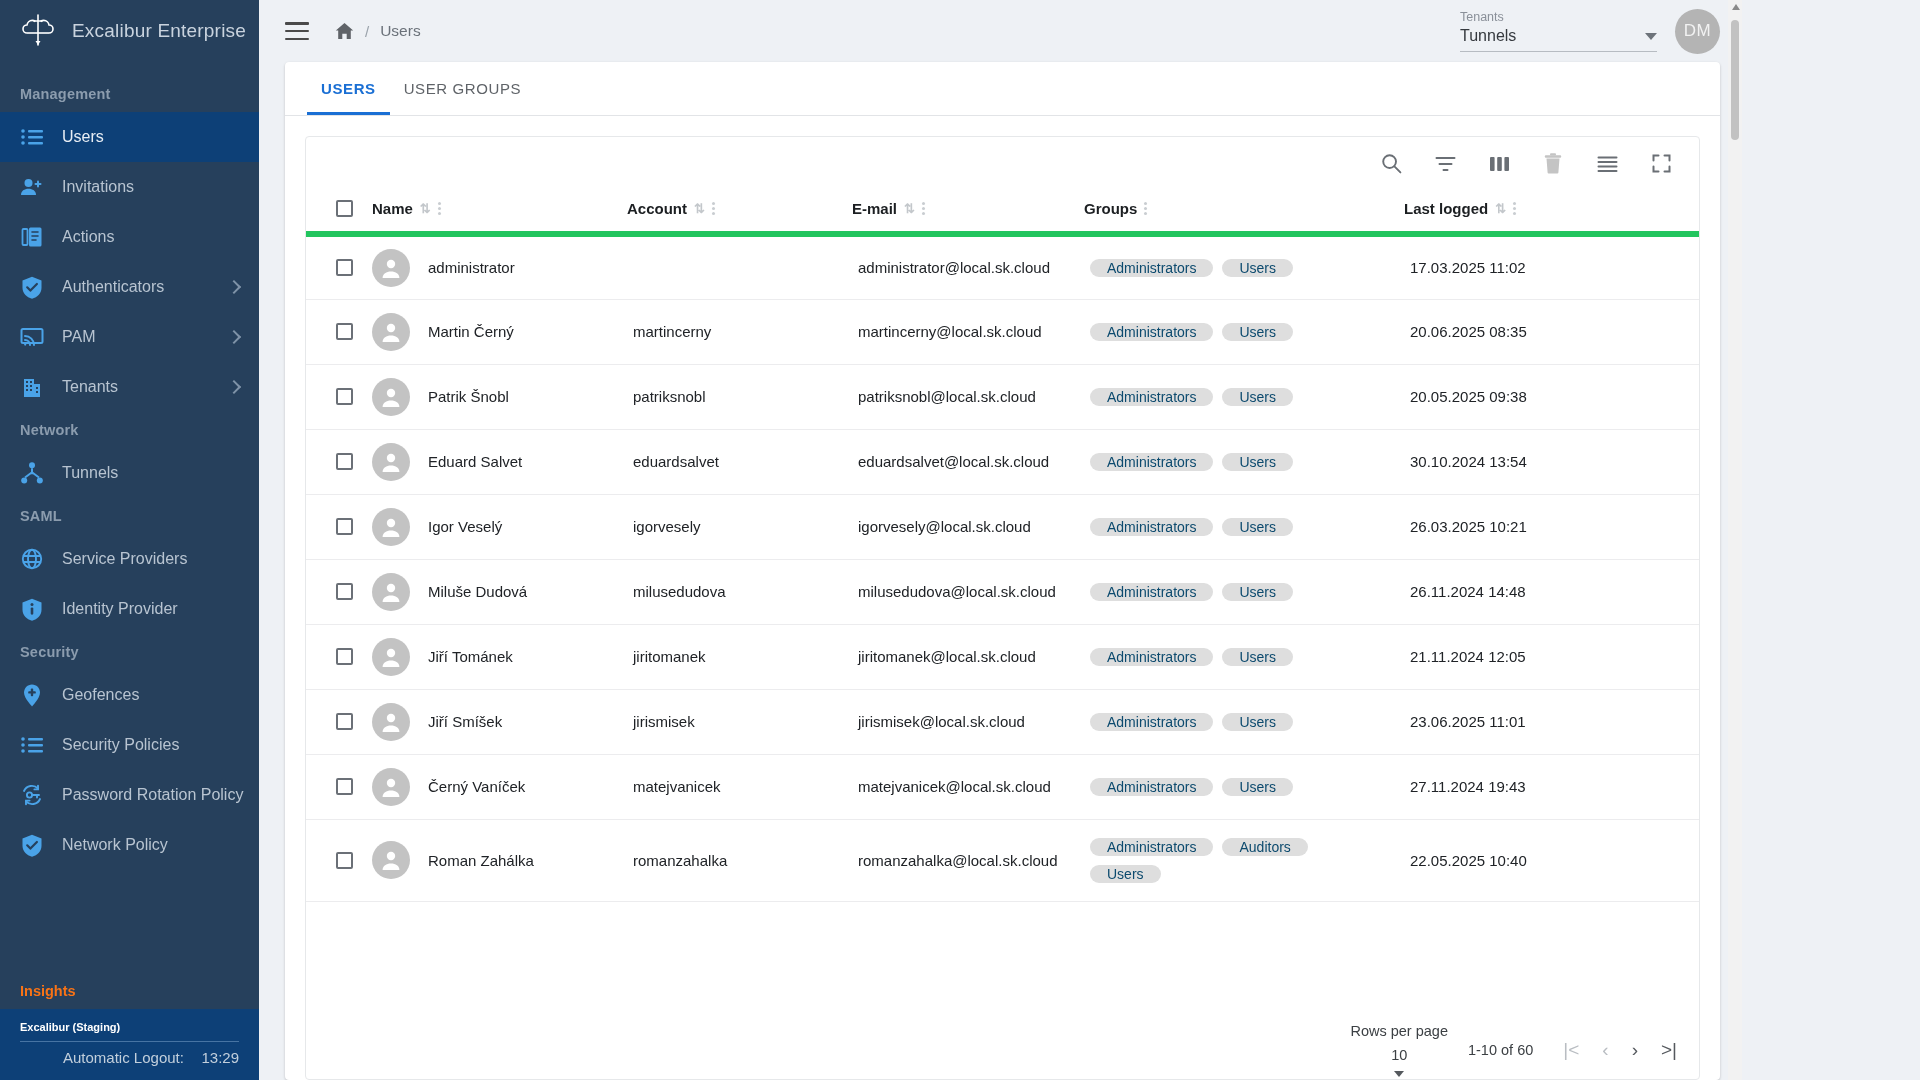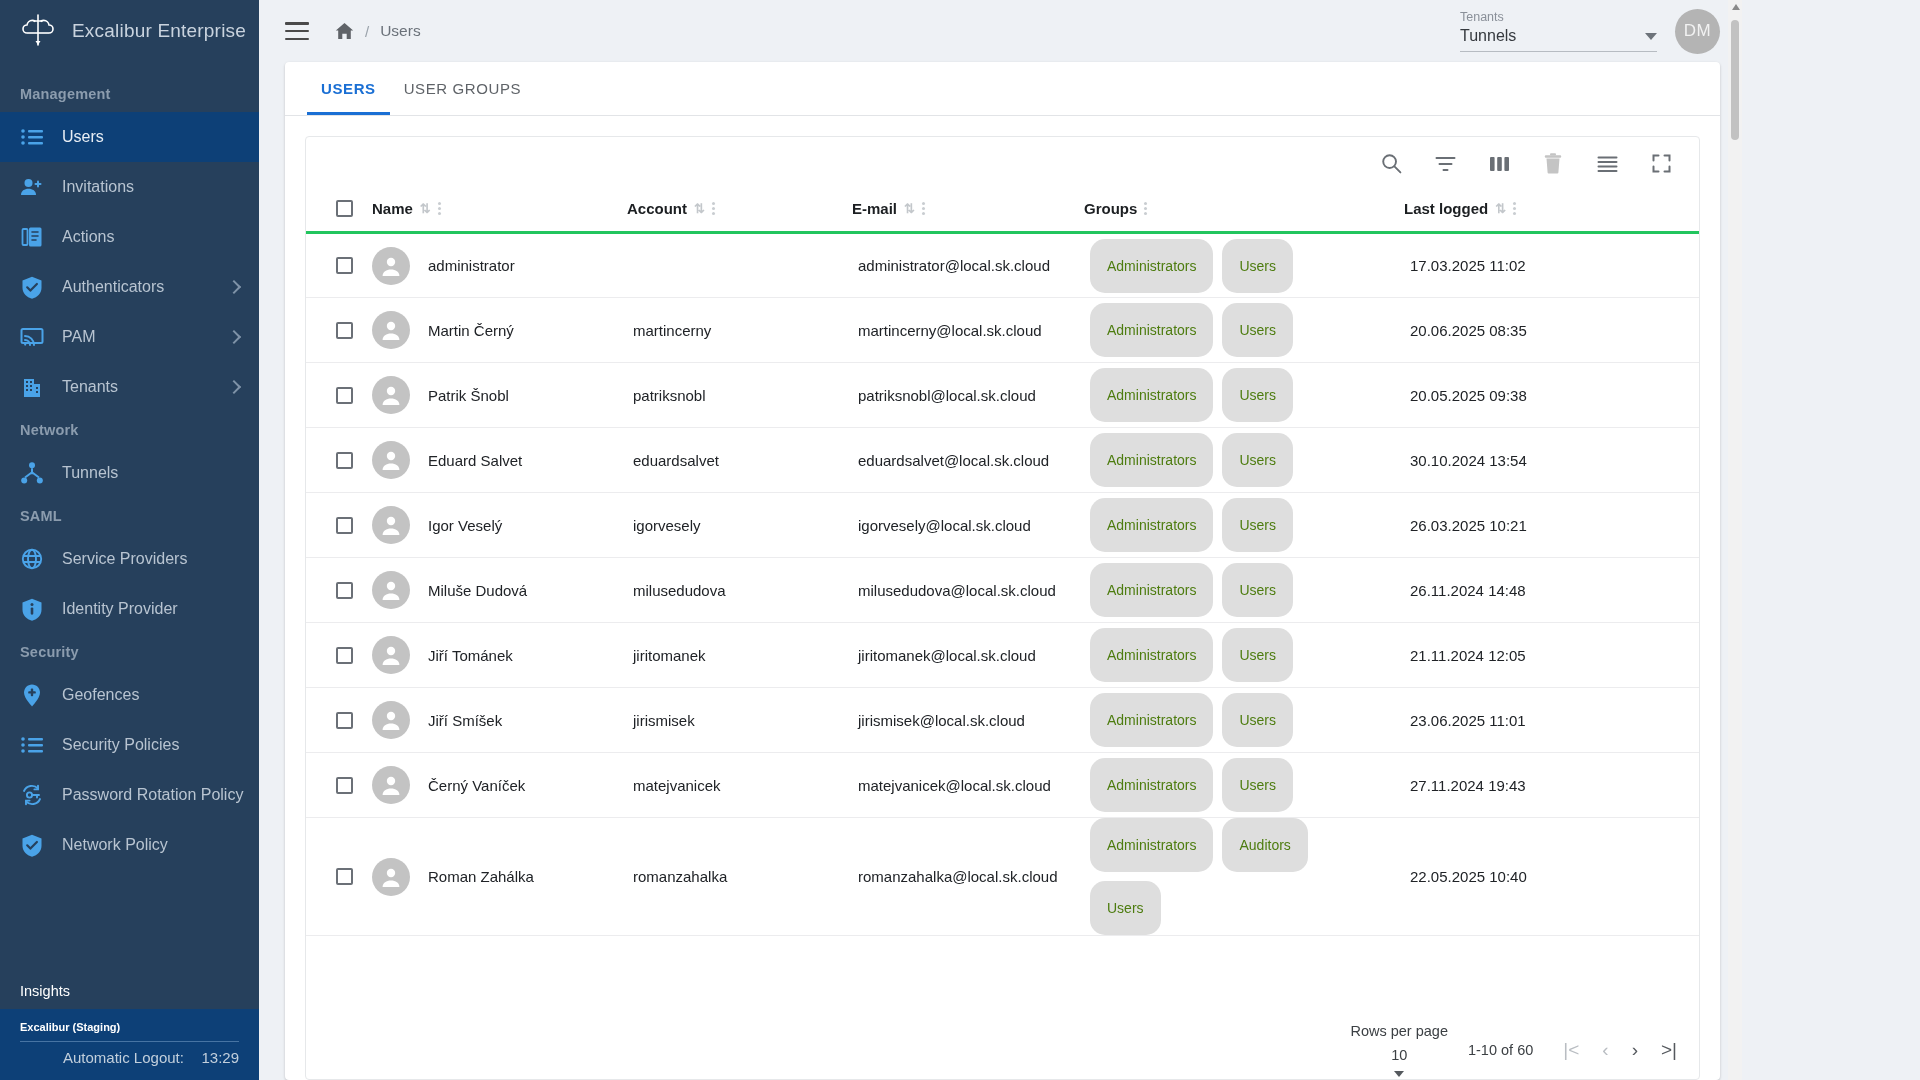--- a/index.html
+++ b/index.html
@@ -40,21 +40,21 @@
   .nav-item .ico { width: 24px; height: 24px; flex: 0 0 24px; display:flex; align-items:center; justify-content:center; }
   .nav-item .ico svg { display:block; }
   .nav-chev {
     position: absolute; right: 20px; width: 10px; height: 10px;
     border-right: 2px solid #7f93a8; border-bottom: 2px solid #7f93a8;
     transform: rotate(-45deg);
   }
 
   .side-footer { flex: 0 0 auto; }
   .insights-label {
-    color: #ffffff; font-size: 14.5px; font-weight: normal;
+    color: #f97316; font-size: 14.5px; font-weight: bold;
     padding: 12px 0 10px 20px;
   }
   .status-box { background: #0d4077; padding: 8px 20px 14px 20px; }
   .status-title { color: #fff; font-size: 11px; font-weight: bold; padding: 4px 0 8px; }
   .status-sep { height: 1px; background: #4774a3; margin-bottom: 7px; }
   .status-row { display: flex; justify-content: space-between; color: #c2cfdc; font-size: 15px; margin-left: 43px; }
 
   
   .main { flex: 1 1 auto; height: 1080px; display: flex; flex-direction: column; background:#eef1f5; position: relative; }
 
@@ -100,21 +100,21 @@
   .table-card {
     border: 1px solid #e6e8ea; border-radius: 4px; flex: 1 1 auto;
     display: flex; flex-direction: column; overflow: hidden;
   }
   .tbl-toolbar { height: 53px; flex:0 0 53px; display: flex; align-items: center; justify-content: flex-end; gap: 30px; padding-right: 26px; }
   .tbl-toolbar .tb-ico { cursor: pointer; width: 24px; height: 24px; display:flex; align-items:center; justify-content:center; }
 
   table { width: 100%; border-collapse: collapse; table-layout: fixed; }
   thead th {
     text-align: left; font-size: 15px; color: #1c1f22; font-weight: bold;
-    padding: 10px 0 14px; border-bottom: 3px solid #22c55e; vertical-align: middle;
+    padding: 10px 0 14px; border-bottom: 6px solid #22c55e; vertical-align: middle;
   }
   .th-inner { display: flex; align-items: center; gap: 7px; }
   .sort-ico { color: #c3c7cb; font-size: 13px; }
   .kebab { display:flex; flex-direction: column; gap: 2px; cursor: pointer; }
   .kebab i { width: 3px; height: 3px; background: #c9cdd1; border-radius: 50%; display:block; }
 
   .cb {
     width: 17px; height: 17px; border: 2px solid #6b7077; border-radius: 2px;
     background: #fff; cursor: pointer; display:block;
   }
@@ -127,22 +127,22 @@
   .col-actions { width: auto; }
 
   tbody td { padding: 0; border-bottom: 1px solid #ececee; font-size: 15px; color: #202327; }
   tbody tr { height: 65px; }
   tbody tr.tall { height: 82px; }
   .cell-pad { padding: 0 6px; }
   .name-cell { display: flex; align-items: center; gap: 18px; }
   .avatar-sm { width: 38px; height: 38px; border-radius: 50%; background: #c3c3c3; display:flex; align-items:center; justify-content:center; flex:0 0 38px; }
   .chips { display: flex; flex-wrap: wrap; gap: 9px 9px; max-width: 250px; }
   .chip {
-    background: #dedede; color: #4d7c0f; border-radius: 15px;
-    padding: 19px 17px; font-size: 14px; white-space: nowrap; cursor: pointer;
+    background: #dedede; color: #0c4a6e; border-radius: 15px;
+    padding: 1px 17px; font-size: 14px; white-space: nowrap; cursor: pointer;
   }
   .actions-cell { text-align: center; }
   .trash-btn { cursor: pointer; display: inline-flex; }
 
   .pager {
     flex: 0 0 58px; display: flex; align-items: center; justify-content: flex-end;
     gap: 20px; padding-right: 22px; font-size: 14.5px; color: #3c4044;
   }
   .rows-sel { display: flex; align-items: center; gap: 8px; cursor: pointer; flex-direction: column; }
   .rows-sel .caret-sm { width:0;height:0;border-left:5px solid transparent;border-right:5px solid transparent;border-top:6px solid #55595e; }

